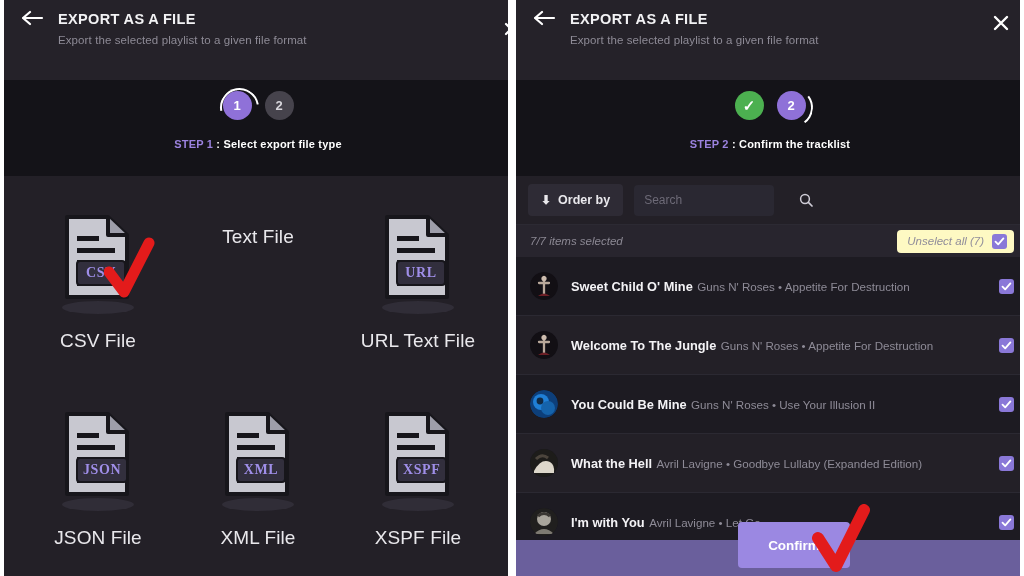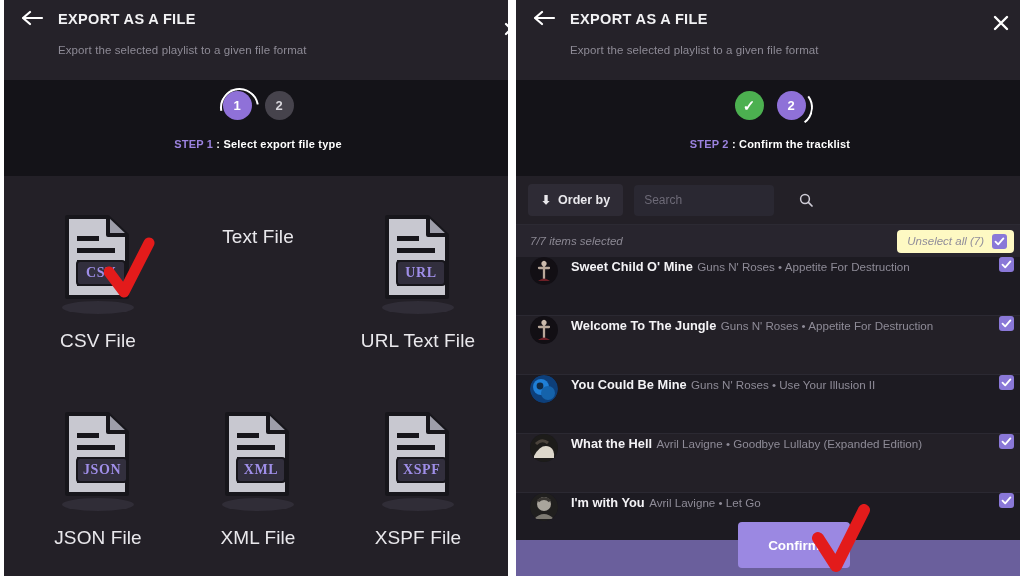--- a/index.html
+++ b/index.html
@@ -41,21 +41,21 @@
   .back-arrow svg { display: block; }
   .hdr-title {
     color: #f2f2f4;
     font-size: 14.5px;
     font-weight: bold;
     letter-spacing: .35px;
   }
   .hdr-sub {
     color: #8e8b96;
     font-size: 11.5px;
-    margin: 16px 0 0 36px;
+    margin: 6px 0 0 36px;
     letter-spacing: .1px;
   }
   .close-x {
     position: absolute; top: 14px; right: 14px;
     width: 18px; height: 18px; cursor: pointer;
   }
 
   
   .stepband {
     height: 96px;
@@ -215,21 +215,21 @@
     display: flex; align-items: center; justify-content: center;
     flex: 0 0 auto;
     cursor: pointer;
   }
   .cbox svg { display: block; }
 
   
   .tracklist { flex: 1; overflow: hidden; }
   .track {
     height: 59px;
-    display: flex; align-items: flex-start;
+    display: flex; align-items: center;
     padding: 0 10px 0 14px;
     border-bottom: 1px solid #2b2932;
     cursor: pointer;
   }
   .track.alt  { background: #232027; }
   .track.base { background: #1d1b22; }
   .thumb {
     width: 28px; height: 28px; border-radius: 50%;
     flex: 0 0 auto; margin-right: 13px;
     overflow: hidden; position: relative;

